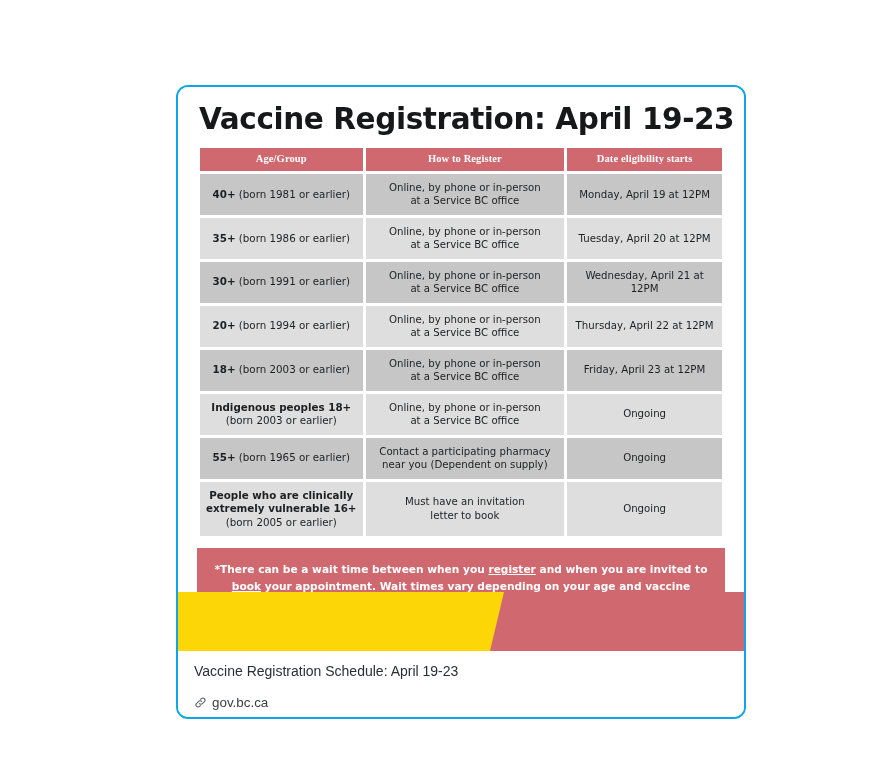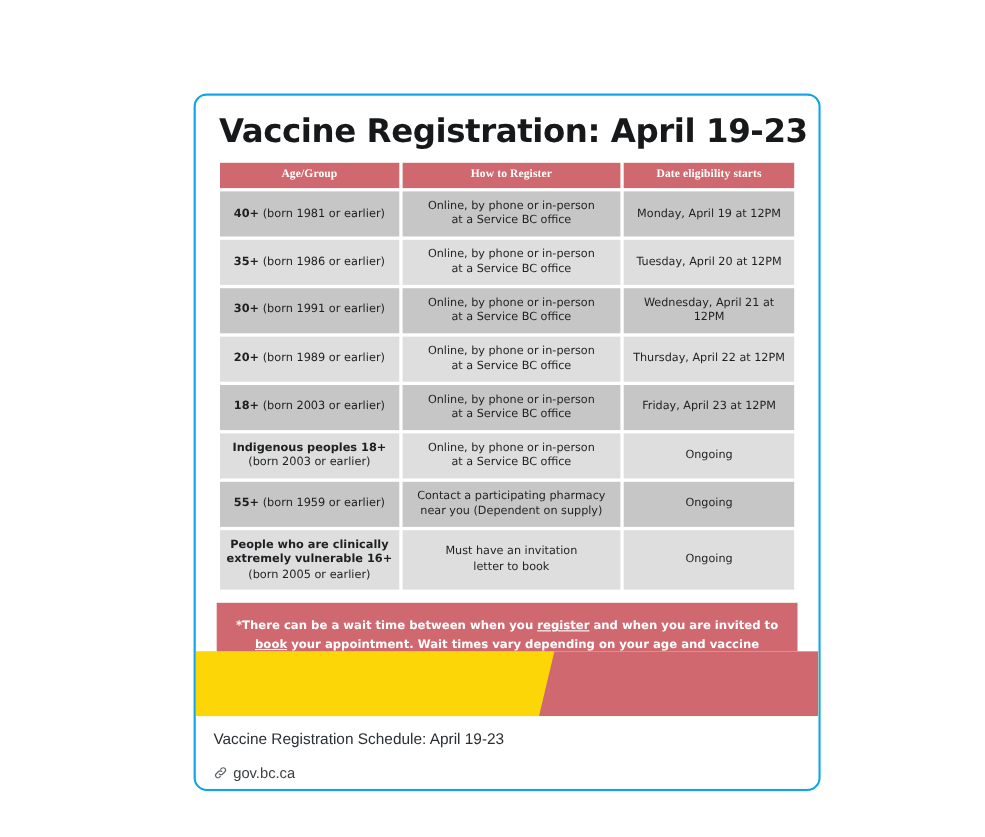--- a/index.html
+++ b/index.html
@@ -214,39 +214,39 @@
               <td class="col-age"><span class="age-strong">35+</span><span class="age-note"> (born 1986 or earlier)</span></td>
               <td class="col-how">Online, by phone or in-person<br>at a Service BC office</td>
               <td class="col-date">Tuesday, April 20 at 12PM</td>
             </tr>
             <tr class="band-dark">
               <td class="col-age"><span class="age-strong">30+</span><span class="age-note"> (born 1991 or earlier)</span></td>
               <td class="col-how">Online, by phone or in-person<br>at a Service BC office</td>
               <td class="col-date">Wednesday, April 21 at 12PM</td>
             </tr>
             <tr class="band-light">
-              <td class="col-age"><span class="age-strong">20+</span><span class="age-note"> (born 1989 or earlier)</span></td>
+              <td class="col-age"><span class="age-strong">20+</span><span class="age-note"> (born 1994 or earlier)</span></td>
               <td class="col-how">Online, by phone or in-person<br>at a Service BC office</td>
               <td class="col-date">Thursday, April 22 at 12PM</td>
             </tr>
             <tr class="band-dark">
               <td class="col-age"><span class="age-strong">18+</span><span class="age-note"> (born 2003 or earlier)</span></td>
               <td class="col-how">Online, by phone or in-person<br>at a Service BC office</td>
               <td class="col-date">Friday, April 23 at 12PM</td>
             </tr>
             <tr class="band-light">
               <td class="col-age stacked">
                 <span class="age-strong">Indigenous peoples 18+</span>
                 <span class="age-note">(born 2003 or earlier)</span>
               </td>
               <td class="col-how">Online, by phone or in-person<br>at a Service BC office</td>
               <td class="col-date">Ongoing</td>
             </tr>
             <tr class="band-dark">
-              <td class="col-age"><span class="age-strong">55+</span><span class="age-note"> (born 1959 or earlier)</span></td>
+              <td class="col-age"><span class="age-strong">55+</span><span class="age-note"> (born 1965 or earlier)</span></td>
               <td class="col-how">Contact a participating pharmacy<br>near you (Dependent on supply)</td>
               <td class="col-date">Ongoing</td>
             </tr>
             <tr class="band-light">
               <td class="col-age stacked">
                 <span class="age-strong">People who are clinically<br>extremely vulnerable 16+</span>
                 <span class="age-note">(born 2005 or earlier)</span>
               </td>
               <td class="col-how">Must have an invitation<br>letter to book</td>
               <td class="col-date">Ongoing</td>

